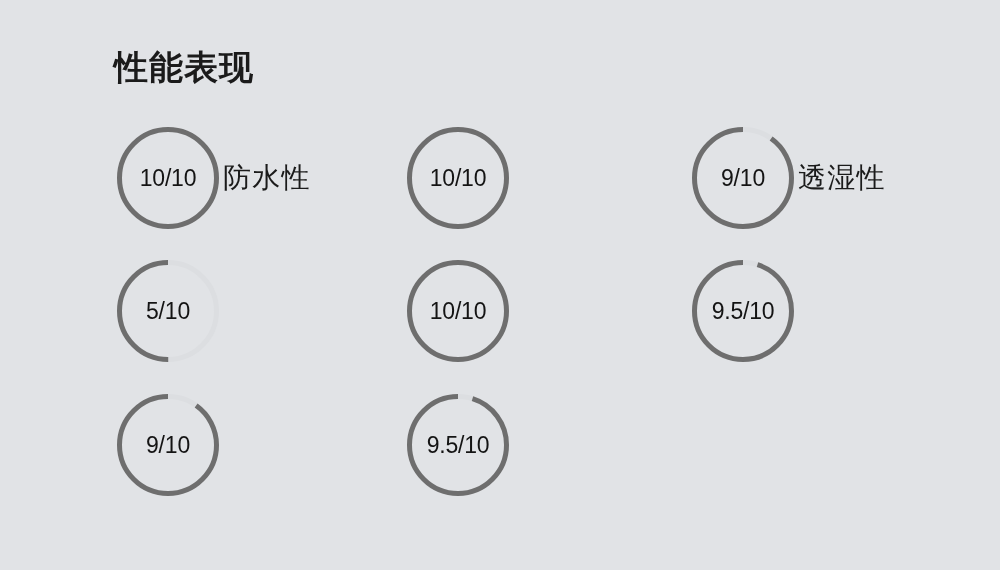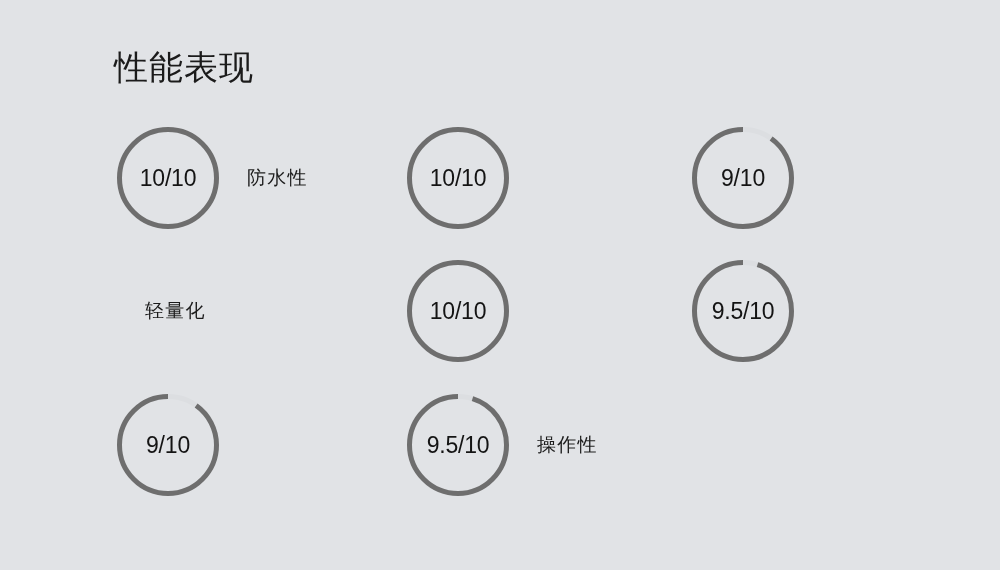--- a/index.html
+++ b/index.html
@@ -20,21 +20,21 @@
     position: absolute;
     inset: 0;
     background: #e1e3e6;
   }
 
   #page-title {
     position: absolute;
     left: 114px;
     top: 50px;
     font-size: 34px;
-    font-weight: 400;
+    font-weight: 700;
     color: #1b1b1b;
     letter-spacing: 1px;
     line-height: 1;
     white-space: nowrap;
   }
 
   #gauge-grid {
     position: absolute;
     left: 0;
     top: 0;
@@ -75,22 +75,22 @@
     align-items: center;
     justify-content: center;
     font-size: 23px;
     font-weight: 400;
     color: #141414;
     letter-spacing: -0.2px;
     white-space: nowrap;
   }
 
   .gauge-label {
-    margin-left: 28px;
-    font-size: 19px;
+    margin-left: 4px;
+    font-size: 28px;
     font-weight: 400;
     color: #1b1b1b;
     letter-spacing: 1.2px;
     white-space: nowrap;
   }
 </style>
 </head>
 <body>
 
 <div id="page">
@@ -118,23 +118,30 @@
         </div>
       </div>
       <div class="gauge-item" style="left: 692px; top: 123px;">
         <div class="gauge-ring">
           <svg viewBox="0 0 102 102">
             <circle cx="51" cy="51" r="48.5" fill="none" stroke="#dcdee1" stroke-width="5"></circle>
             <circle cx="51" cy="51" r="48.5" fill="none" stroke="#6e6e6e" stroke-width="5" stroke-linecap="butt" stroke-dasharray="274.26103865838894 31.473448739820984" transform="translate(102,0) scale(-1,1) rotate(-90 51 51)"></circle>
           </svg>
           <div class="gauge-value">9/10</div>
         </div>
+        <div class="gauge-label">透湿性</div>
       </div>
       <div class="gauge-item" style="left: 117px; top: 256px;">
-        <div class="gauge-label">轻量化</div>
+        <div class="gauge-ring">
+          <svg viewBox="0 0 102 102">
+            <circle cx="51" cy="51" r="48.5" fill="none" stroke="#dcdee1" stroke-width="5"></circle>
+            <circle cx="51" cy="51" r="48.5" fill="none" stroke="#6e6e6e" stroke-width="5" stroke-linecap="butt" stroke-dasharray="152.36724369910496 153.36724369910496" transform="translate(102,0) scale(-1,1) rotate(-90 51 51)"></circle>
+          </svg>
+          <div class="gauge-value">5/10</div>
+        </div>
       </div>
       <div class="gauge-item" style="left: 407px; top: 256px;">
         <div class="gauge-ring">
           <svg viewBox="0 0 102 102">
             <circle cx="51" cy="51" r="48.5" fill="none" stroke="#dcdee1" stroke-width="5"></circle>
             <circle cx="51" cy="51" r="48.5" fill="none" stroke="#6e6e6e" stroke-width="5" stroke-linecap="butt" stroke-dasharray="304.7344873982099 1" transform="translate(102,0) scale(-1,1) rotate(-90 51 51)"></circle>
           </svg>
           <div class="gauge-value">10/10</div>
         </div>
       </div>
@@ -157,17 +164,16 @@
         </div>
       </div>
       <div class="gauge-item" style="left: 407px; top: 390px;">
         <div class="gauge-ring">
           <svg viewBox="0 0 102 102">
             <circle cx="51" cy="51" r="48.5" fill="none" stroke="#dcdee1" stroke-width="5"></circle>
             <circle cx="51" cy="51" r="48.5" fill="none" stroke="#6e6e6e" stroke-width="5" stroke-linecap="butt" stroke-dasharray="289.4977630282994 16.23672436991051" transform="translate(102,0) scale(-1,1) rotate(-90 51 51)"></circle>
           </svg>
           <div class="gauge-value">9.5/10</div>
         </div>
-        <div class="gauge-label">操作性</div>
       </div>
     </div>
 
 </div>
 
 </body></html>

